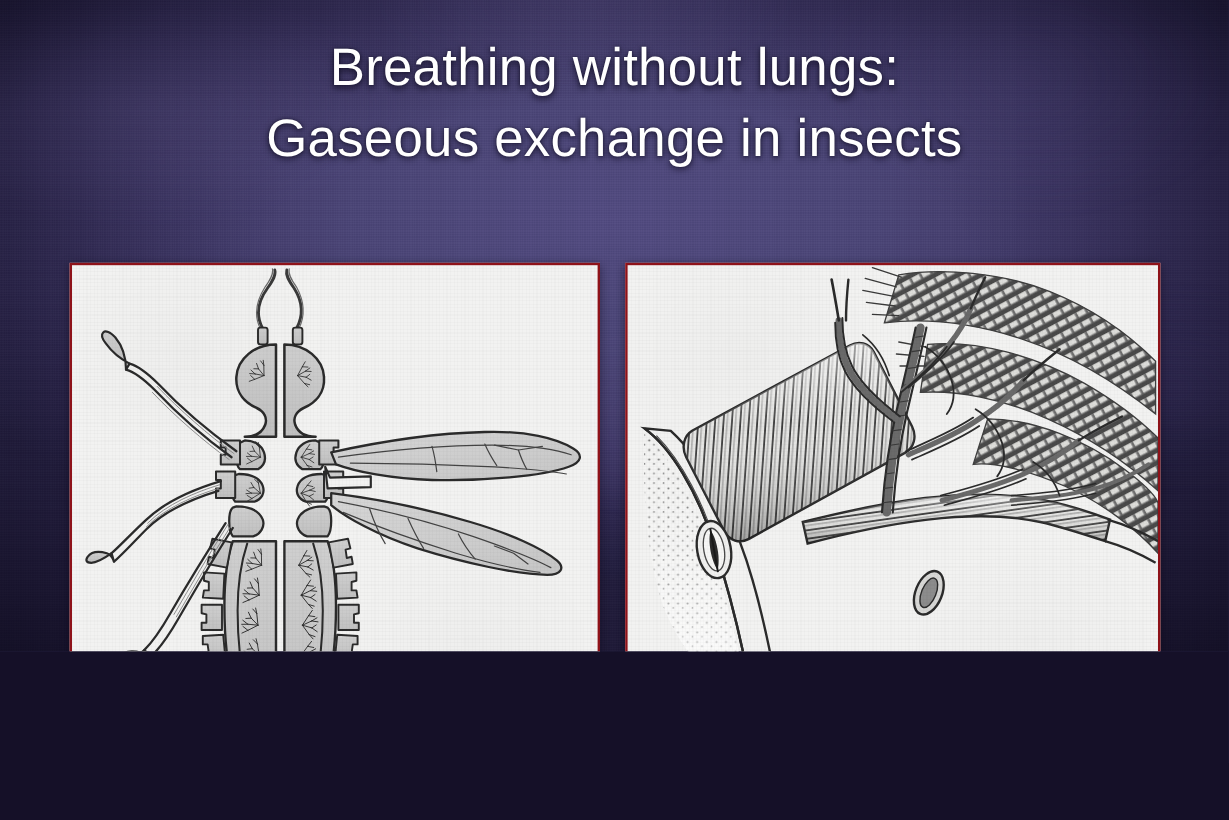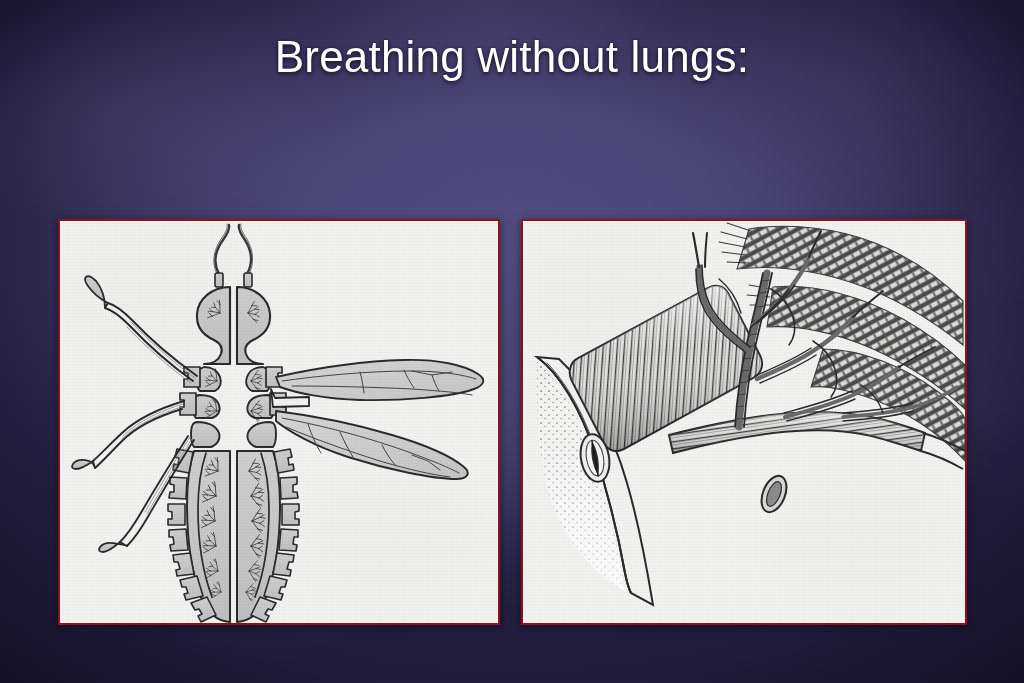--- a/index.html
+++ b/index.html
@@ -7,21 +7,21 @@
     margin: 0;
     padding: 0;
     background: #151028;
   }
   body {
     font-family: "Liberation Sans", sans-serif;
   }
   #slide {
     position: relative;
     width: 1024px;
-    height: 683px;
+    height: 543px;
     overflow: hidden;
     background: #2b2547;
   }
   
   .bg-base {
     position: absolute;
     inset: 0;
     background:
       radial-gradient(ellipse 62% 55% at 50% 34%, #514a80 0%, #4a4476 34%, #3c3563 62%, #2e2850 82%, #241f41 100%);
   }
@@ -97,20 +97,21 @@
 
 <div id="slide">
 
   <div class="bg-base"></div>
   <div class="bg-clouds"></div>
   <div class="bg-grain"></div>
   <div class="bg-vignette"></div>
 
   <div class="title">
     <span class="line">Breathing without lungs:</span>
+    <span class="line">Gaseous exchange in insects</span>
   </div>
 
   <div class="panel" id="panel-left">
     <svg viewBox="0 0 438 402" preserveAspectRatio="none">
       <defs>
         <linearGradient id="bodyFill" x1="0" y1="0" x2="0" y2="1">
           <stop offset="0%" stop-color="#cfcfcf"></stop>
           <stop offset="100%" stop-color="#c0c0c0"></stop>
         </linearGradient>
         <linearGradient id="wingFill" x1="0" y1="0" x2="1" y2="1">

